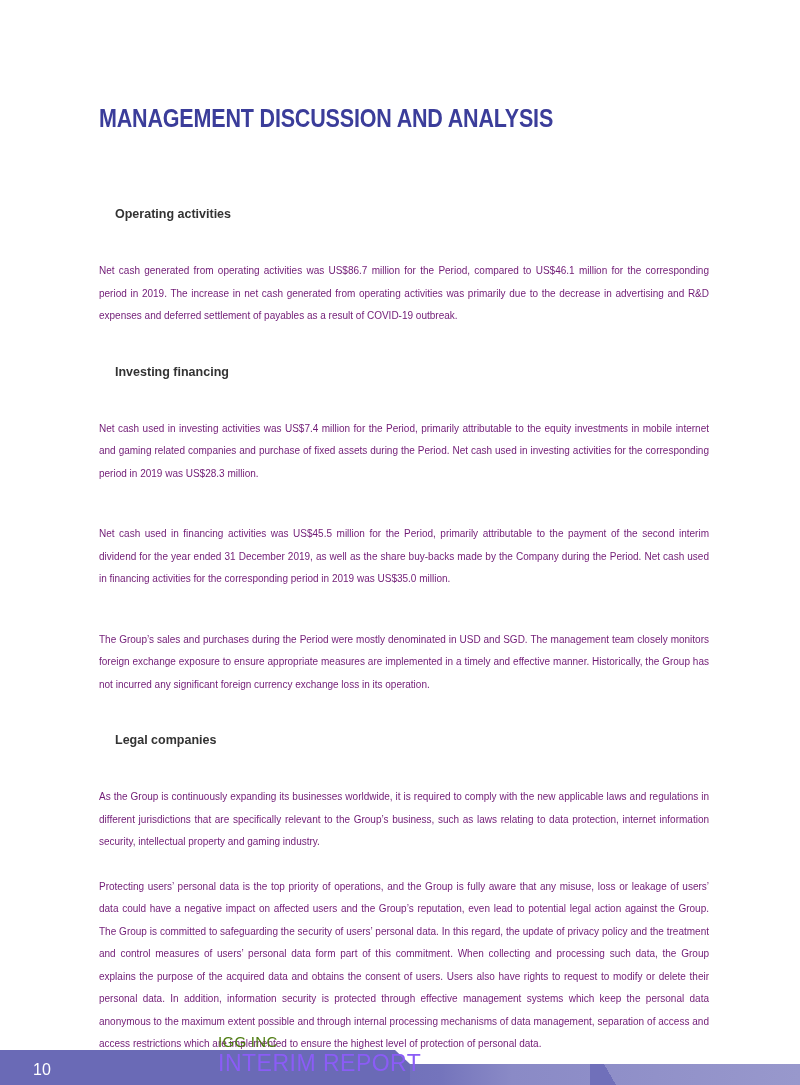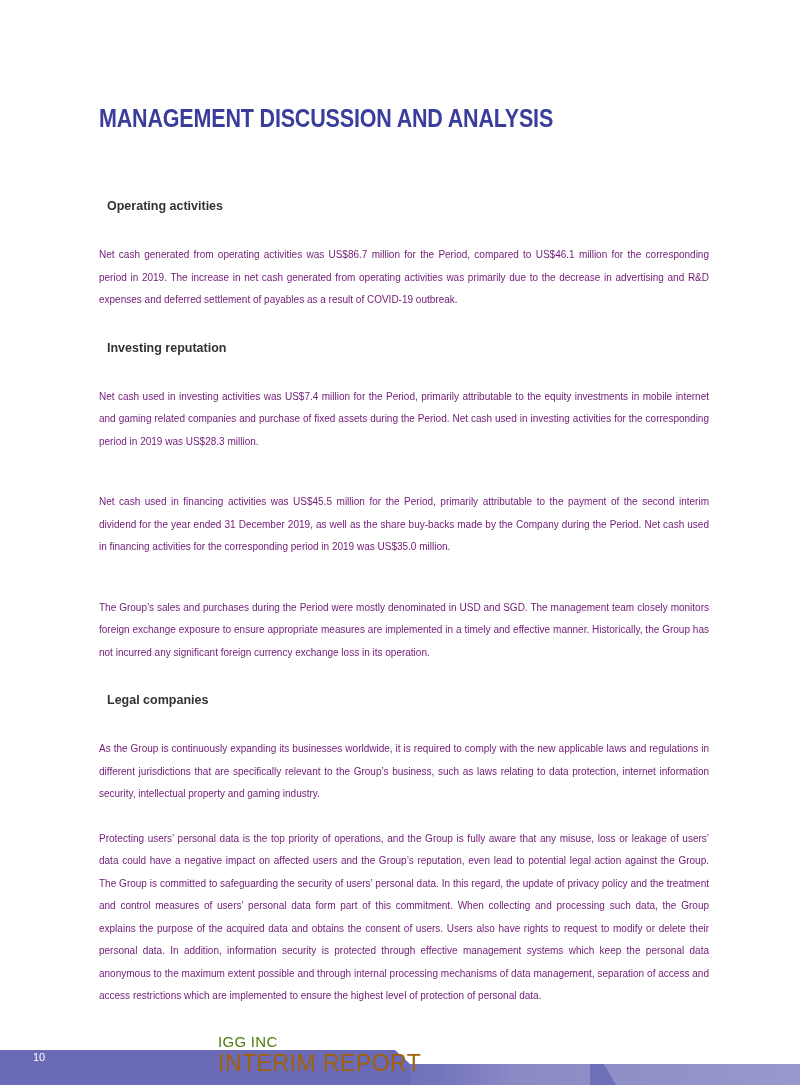--- a/index.html
+++ b/index.html
@@ -29,21 +29,21 @@
       color: #3b3d9a;
       white-space: nowrap;
     }
     .content {
       position: absolute;
       left: 99px;
       top: 188px;
       width: 610px;
     }
     .section-heading {
-      margin: 8px;
+      margin: 16px;
       font-size: 12.5px;
       font-weight: bold;
       color: #333333;
       line-height: 20px;
       height: 20px;
     }
     .para {
       margin: 0;
       font-size: 10px;
       line-height: 22.5px;
@@ -83,22 +83,22 @@
       left: 0;
       top: 5px;
       width: 410px;
       height: 35px;
       background: #6a6ab6;
       clip-path: polygon(0 0, 395px 0, 410px 14px, 410px 35px, 0 35px);
     }
     .page-number {
       position: absolute;
       left: 33px;
-      top: 6px;
-      font-size: 11px;
+      top: 16px;
+      font-size: 16px;
       color: #ffffff;
     }
     .logo-year {
       position: absolute;
       left: 80px;
       top: -16px;
       font-family: "DejaVu Sans", sans-serif;
       font-size: 46px;
       font-weight: normal;
       letter-spacing: -3px;
@@ -113,42 +113,42 @@
       font-size: 15px;
       color: #4d7c0f;
       letter-spacing: 0.3px;
       line-height: 16px;
     }
     .report-name {
       position: absolute;
       left: 218px;
       top: 4px;
       font-size: 23px;
-      color: #a16207;
+      color: #8b5cf6;
       letter-spacing: 0.5px;
       line-height: 28px;
       white-space: nowrap;
     }
   </style>
 </head>
 <body>
 
 <h1 class="page-title">MANAGEMENT DISCUSSION AND ANALYSIS</h1>
 
 <div class="content">
 
   <section>
     <h2 class="section-heading">Operating activities</h2>
     <div class="gap-h"></div>
     <p class="para">Net cash generated from operating activities was US$86.7 million for the Period, compared to US$46.1 million for the corresponding period in 2019. The increase in net cash generated from operating activities was primarily due to the decrease in advertising and R&amp;D expenses and deferred settlement of payables as a result of COVID-19 outbreak.</p>
   </section>
   <div class="gap-p"></div>
 
   <section>
-    <h2 class="section-heading">Investing reputation</h2>
+    <h2 class="section-heading">Investing financing</h2>
     <div class="gap-h"></div>
     <p class="para">Net cash used in investing activities was US$7.4 million for the Period, primarily attributable to the equity investments in mobile internet and gaming related companies and purchase of fixed assets during the Period. Net cash used in investing activities for the corresponding period in 2019 was US$28.3 million.</p>
   </section>
   <div class="gap-p"></div>
 
   <section>
     <div class="gap-h"></div>
     <p class="para">Net cash used in financing activities was US$45.5 million for the Period, primarily attributable to the payment of the second interim dividend for the year ended 31 December 2019, as well as the share buy-backs made by the Company during the Period. Net cash used in financing activities for the corresponding period in 2019 was US$35.0 million.</p>
   </section>
   <div class="gap-p"></div>

